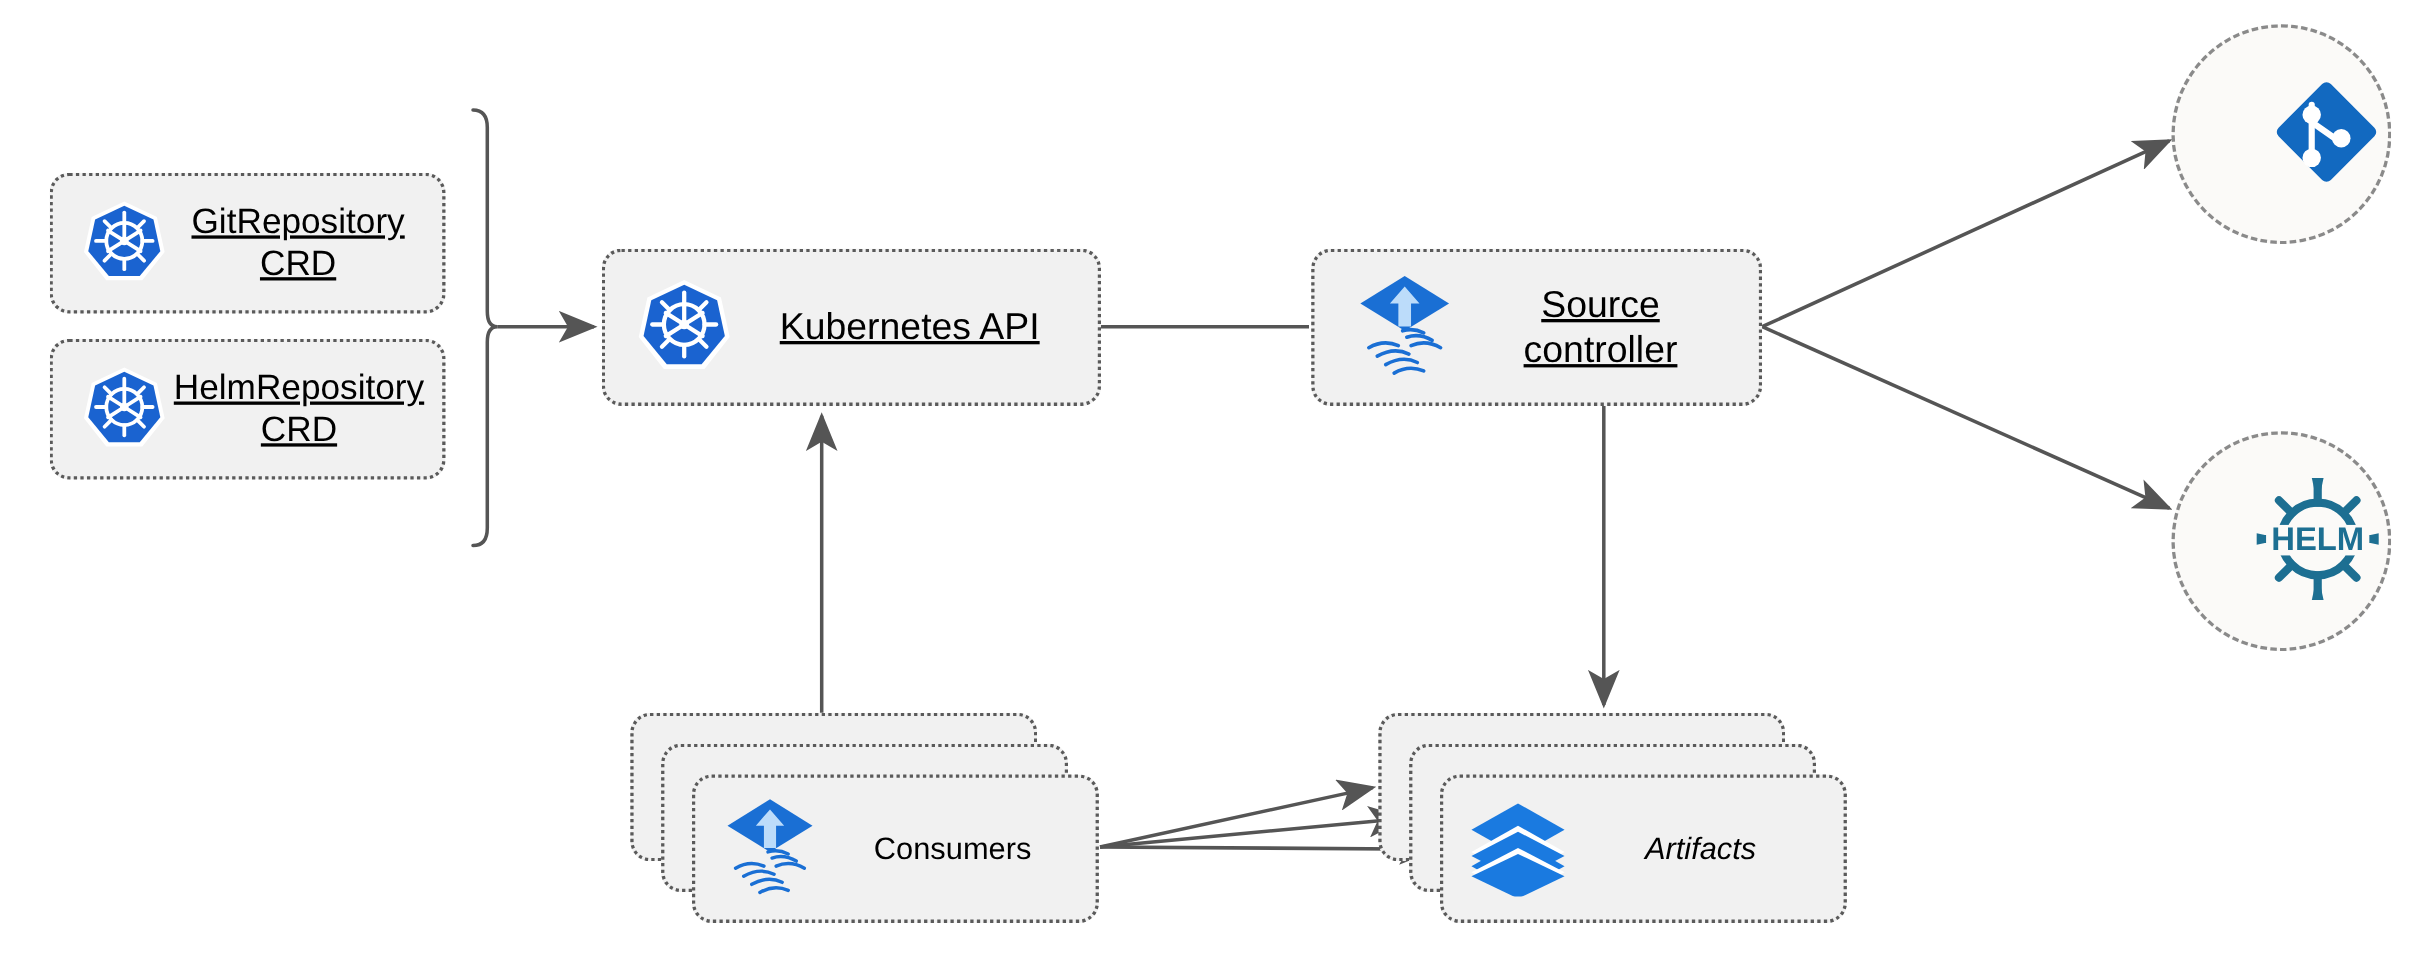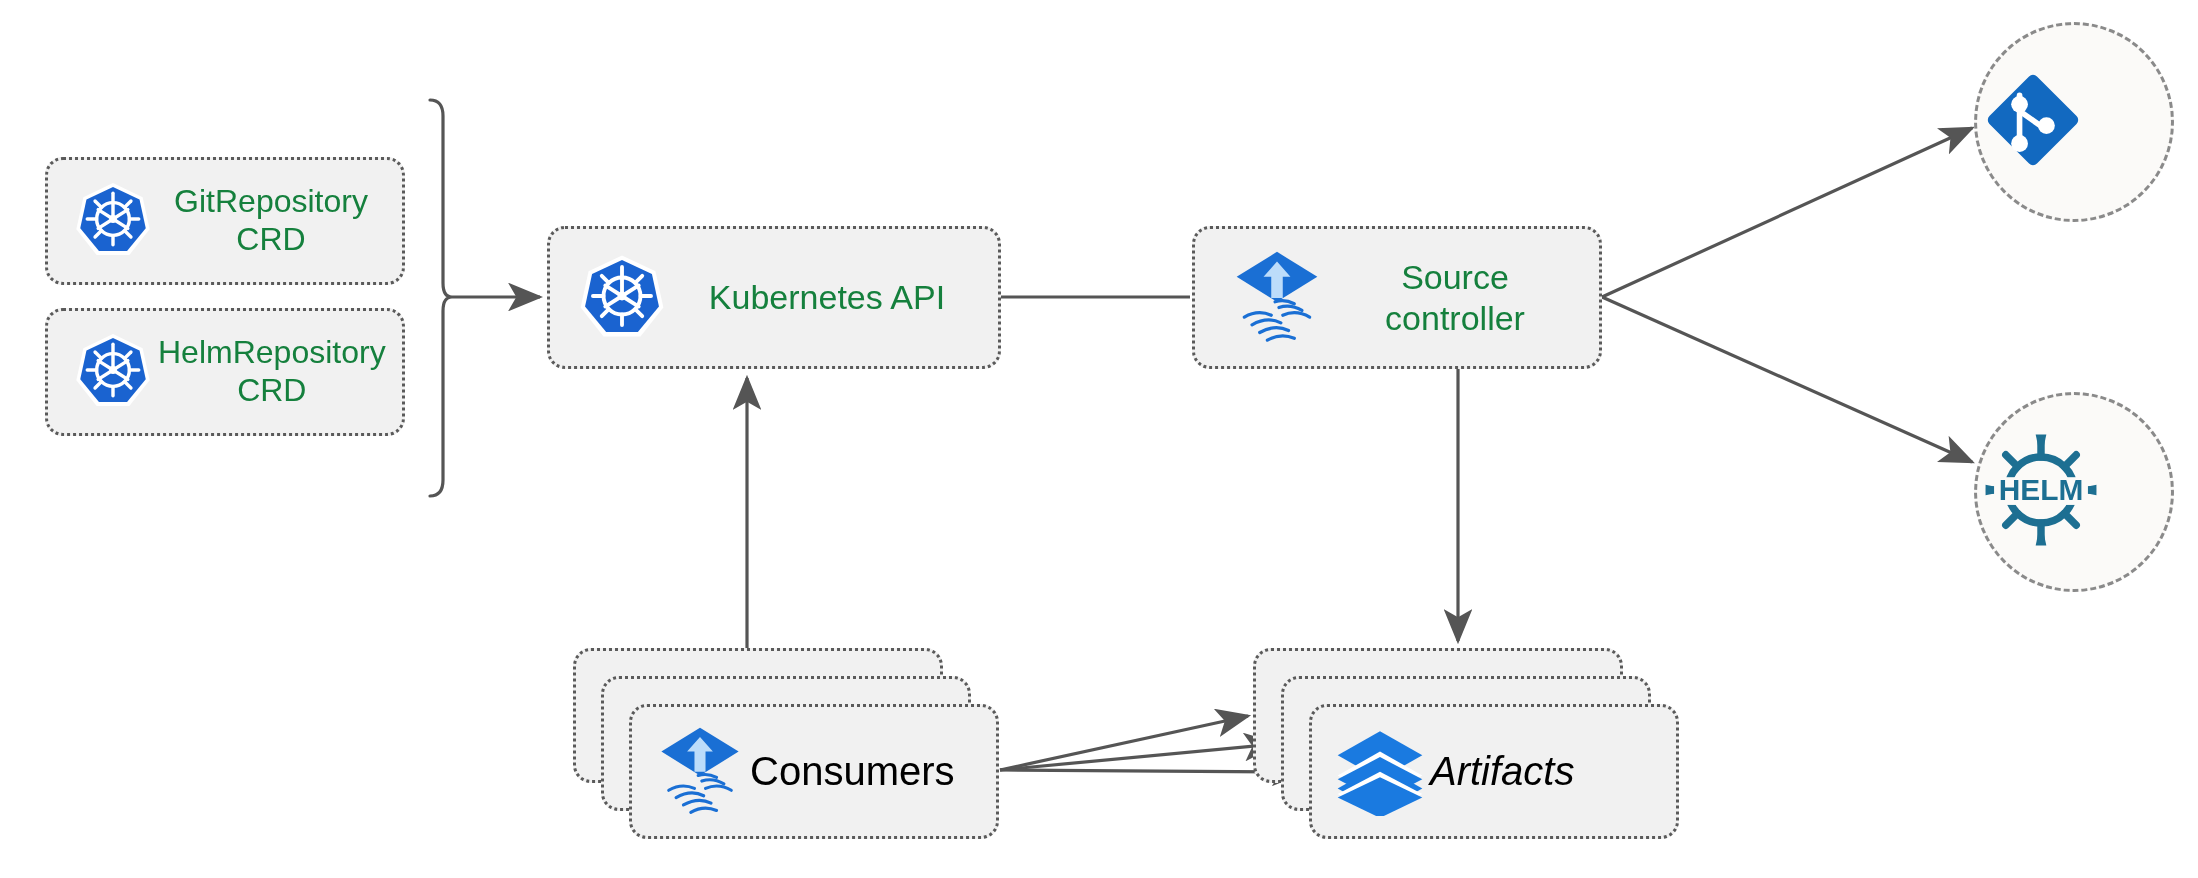--- a/index.html
+++ b/index.html
@@ -30,27 +30,28 @@
     position: absolute;
     box-sizing: border-box;
     background: #f1f1f1;
     border: 3px dotted #5a5a5a;
     border-radius: 18px;
     display: flex;
     align-items: center;
     justify-content: flex-start;
   }
   .node .label {
-    color: #15803d;
+    color: #000000;
     font-size: 34px;
     line-height: 1.18;
     text-align: center;
     white-space: pre-line;
     flex: 1 1 auto;
     padding-right: 18px;
+    text-decoration: underline;
   }
   .node .icon {
     flex: 0 0 auto;
     display: block;
   }
   
   .crd { width: 360px; height: 128px; left: 45px; }
   .crd .icon { margin-left: 26px; margin-right: 6px; }
   #crd-git  { top: 157px; }
   #crd-helm { top: 308px; }
@@ -82,37 +83,37 @@
     border-radius: 18px;
   }
   .stack .layer.l0 { left: 0px;  top: 0px;  }
   .stack .layer.l1 { left: 28px; top: 28px; }
   .stack .layer.l2 {
     left: 56px; top: 56px;
     display: flex; align-items: center; justify-content: flex-start;
     width: 370px; height: 135px;
   }
   .stack .layer.l2 .label {
-    color: #000000; font-size: 40px; text-align: left;
+    color: #000000; font-size: 28px; text-align: center;
     flex: 1 1 auto; padding-right: 14px;
   }
   .stack .layer.l2 .icon { flex: 0 0 auto; margin-left: 22px; margin-right: 4px; }
 
   #consumers-stack { left: 573px; top: 648px; width: 430px; height: 195px; }
   #artifacts-stack { left: 1253px; top: 648px; width: 430px; height: 195px; font-style: italic; }
 
   
   .ext-circle {
     position: absolute;
     box-sizing: border-box;
     width: 200px; height: 200px;
     border-radius: 50%;
     background: #fbfaf8;
     border: 3px dashed #8a8a8a;
-    display: flex; align-items: center; justify-content: flex-start;
+    display: flex; align-items: center; justify-content: flex-end;
   }
   #git-circle  { left: 1974px; top: 22px;  }
   #helm-circle { left: 1974px; top: 392px; }
 </style>
 </head>
 <body>
 
 <div id="canvas">
 
   <svg class="edges" viewBox="0 0 2198 878" width="2198" height="878" xmlns="http://www.w3.org/2000/svg">

